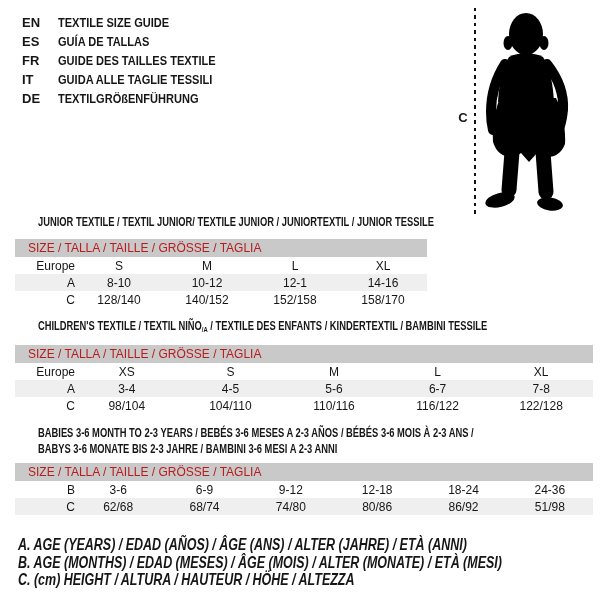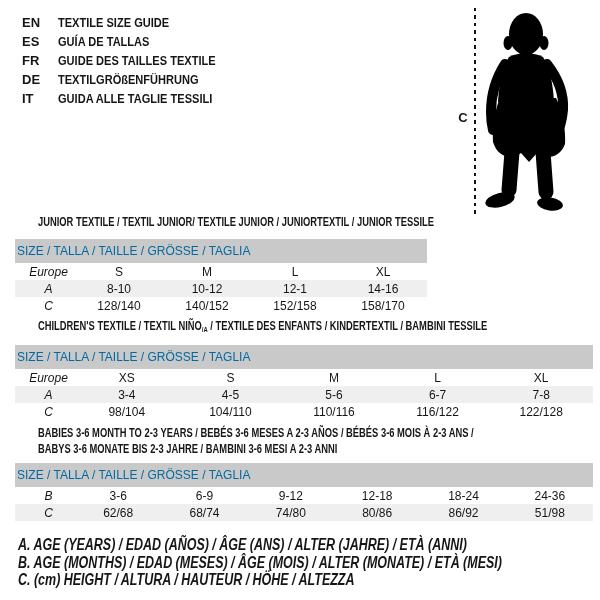--- a/index.html
+++ b/index.html
@@ -26,25 +26,25 @@
   .c-label{position:absolute;left:456px;top:110px;width:14px;text-align:center;
     font-size:13px;font-weight:bold;}
   .baby{position:absolute;left:484px;top:12px;}
 
   
   .sec-title{position:absolute;left:18px;font-size:12px;font-weight:bold;white-space:nowrap;margin-left:20px;}
   .sub{font-size:7.5px;vertical-align:-2px;}
 
   
   .tbl{position:absolute;left:15px;}
-  .band{height:24px;background:#c9c9c9;color:#0369a1;display:flex;align-items:center;
-    padding-left:2px;box-sizing:border-box;font-size:12px;}
+  .band{height:18px;background:#c9c9c9;color:#b91c1c;display:flex;align-items:center;
+    padding-left:13px;box-sizing:border-box;font-size:12px;}
   .trow{display:flex;height:17px;align-items:center;font-size:12px;}
   .shaded{background:#efefef;}
-  .cell-label{flex:0 0 60px;width:60px;padding-left:7px;box-sizing:border-box;text-align:center;font-style:italic;}
+  .cell-label{flex:0 0 60px;width:60px;padding-left:7px;box-sizing:border-box;text-align:right;}
   .cell{flex:1;text-align:center;}
 
   
   .legend{position:absolute;left:18px;top:536px;}
   .legend-line{height:17.5px;font-size:16px;font-weight:bold;white-space:nowrap;font-style:italic;}
 </style>
 </head>
 <body>
 
 <div class="screen">
@@ -56,26 +56,26 @@
     </div>
     <div class="lang-row">
       <span class="lang-code">ES</span>
       <span class="lang-label cx85">GUÍA DE TALLAS</span>
     </div>
     <div class="lang-row">
       <span class="lang-code">FR</span>
       <span class="lang-label cx85">GUIDE DES TAILLES TEXTILE</span>
     </div>
     <div class="lang-row">
+      <span class="lang-code">IT</span>
+      <span class="lang-label cx85">GUIDA ALLE TAGLIE TESSILI</span>
+    </div>
+    <div class="lang-row">
       <span class="lang-code">DE</span>
       <span class="lang-label cx85">TEXTILGRÖßENFÜHRUNG</span>
-    </div>
-    <div class="lang-row">
-      <span class="lang-code">IT</span>
-      <span class="lang-label cx85">GUIDA ALLE TAGLIE TESSILI</span>
     </div>
   </div>
 
   <div class="dash-line"></div>
   <div class="c-label">C</div>
   <svg class="baby" width="88" height="200" viewBox="0 0 88 200">
     <g fill="#000000" stroke="none">
       <ellipse cx="24" cy="31" rx="4.5" ry="7"></ellipse>
       <ellipse cx="60" cy="31" rx="4.5" ry="7"></ellipse>
       <ellipse cx="42" cy="22" rx="17" ry="21"></ellipse>

